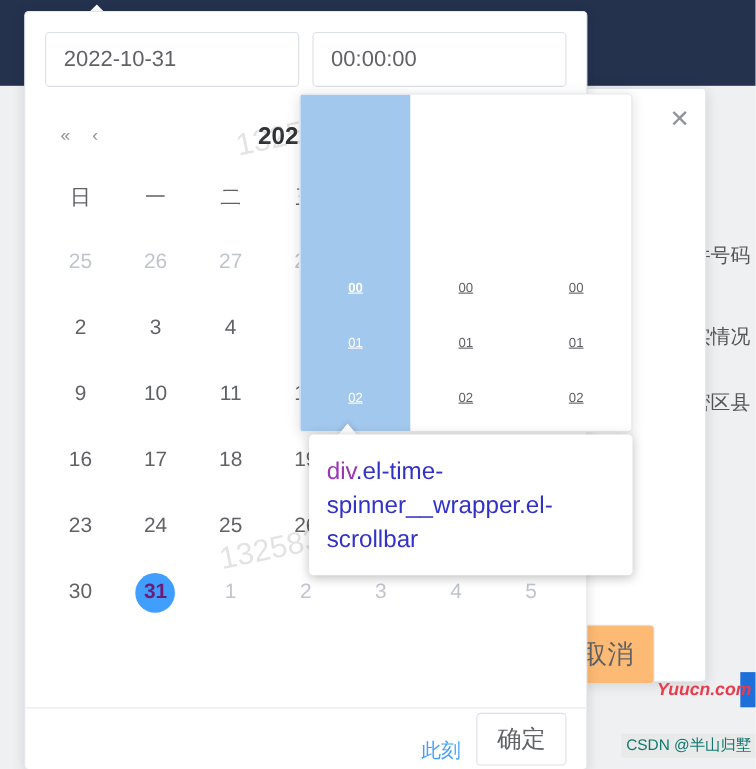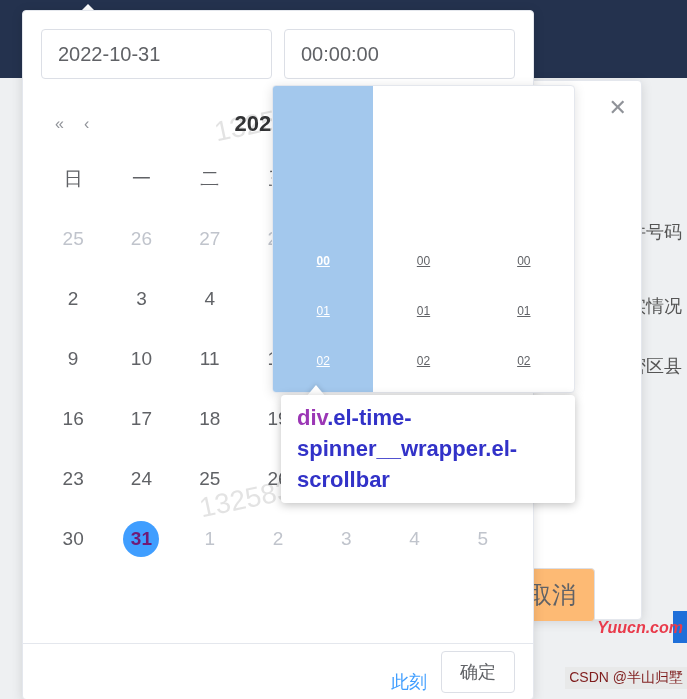--- a/index.html
+++ b/index.html
@@ -16,38 +16,38 @@
     .cal-title { font-size: 22px; color: #303133; font-weight: 600; }
     .cal-table { width: 100%; padding: 0 16px; }
     .cal-row { display: flex; }
     .cal-cell { flex: 1; height: 60px; display: flex; align-items: center; justify-content: center; font-size: 19px; color: #606266; cursor: pointer; }
     .cal-head .cal-cell { color: #606266; cursor: default; font-weight: 400; }
     .other-month { color: #c0c4cc; }
     .selected-day { width: 36px; height: 36px; border-radius: 50%; background: #409eff; color: #701a75; display: flex; align-items: center; justify-content: center; font-weight: 600; }
     .watermark { position: absolute; color: rgba(100,100,100,.18); font-size: 28px; transform: rotate(-12deg); pointer-events: none; font-weight: 500; }
     .bottom-bar { position: absolute; bottom: 0; left: 0; right: 0; height: 56px; border-top: 1px solid #e4e7ed; display: flex; align-items: center; justify-content: flex-end; padding: 0 18px; gap: 14px; }
     .link-btn { color: #409eff; font-size: 18px; cursor: pointer; margin-top: 21px; }
-    .btn { padding: 8px 18px; border: 1px solid #dcdfe6; border-radius: 4px; font-size: 18px; color: #606266; background: #fff; cursor: pointer; }
+    .btn { padding: 8px 18px; border: 1px solid #dcdfe6; border-radius: 4px; font-size: 22px; color: #606266; background: #fff; cursor: pointer; }
     .right-panel { position: absolute; left: 498px; top: 80px; width: 144px; height: 540px; background: #fff; border: 1px solid #e4e7ed; border-radius: 4px; box-shadow: 0 2px 12px rgba(0,0,0,.12); }
     .close-x { position: absolute; right: 14px; top: 14px; color: #909399; font-size: 22px; cursor: pointer; }
     .cancel-panel { position: absolute; left: 509px; top: 568px; padding: 10px 18px; background: #fdba74; border: 1px solid #dcdfe6; border-radius: 4px; font-size: 24px; color: #606266; cursor: pointer; }
     .time-popup { position: absolute; left: 272px; top: 85px; width: 303px; height: 308px; background: #fff; border: 1px solid #e4e7ed; border-radius: 4px; box-shadow: 0 2px 12px rgba(0,0,0,.12); overflow: hidden; }
     .time-cols { display: flex; height: 100%; position: relative; }
     .time-col { flex: 1; position: relative; }
     .time-col.hour { background: #a3c8ed; color: #fff; }
     .time-cell { height: 50px; display: flex; align-items: center; justify-content: center; font-size: 12px; color: #606266; cursor: pointer; text-decoration: underline; }
     .time-col.hour .time-cell { color: #fff; }
     .time-col.hour .time-cell.sel { color: #fff; font-weight: 600; }
     .time-spacer { height: 150px; }
-    .tooltip { position: absolute; left: 281px; top: 395px; width: 294px; background: #fff; border-radius: 4px; box-shadow: 0 2px 10px rgba(0,0,0,.25); padding: 8px 16px; font-size: 22px; font-weight: 700; line-height: 1.4; }
+    .tooltip { position: absolute; left: 281px; top: 395px; width: 294px; background: #fff; border-radius: 4px; box-shadow: 0 2px 10px rgba(0,0,0,.25); padding: 18px 16px; font-size: 22px; font-weight: 400; line-height: 1.4; }
     .tooltip .tag { color: #9b36b5; }
     .tooltip .cls { color: #3232c8; }
     .tt-arrow { position: absolute; left: 306px; top: 385px; width: 0; height: 0; border-left: 10px solid transparent; border-right: 10px solid transparent; border-bottom: 12px solid #fff; filter: drop-shadow(0 -2px 2px rgba(0,0,0,.1)); }
     .yuucn { position: absolute; right: 4px; bottom: 62px; color: #e93b4b; font-size: 16px; font-style: italic; font-weight: 600; }
-    .credit { position: absolute; right: 0; bottom: 10px; color: #7f1d1d; font-size: 14px; background: rgba(230,230,230,.7); padding: 2px 4px; }
+    .credit { position: absolute; right: 0; bottom: 10px; color: #0f766e; font-size: 14px; background: rgba(230,230,230,.7); padding: 2px 4px; }
     .blue-sq { position: absolute; right: 0; bottom: 56px; width: 14px; height: 32px; background: #1e6fd9; }
   </style>
 </head>
 <body>
 
 <div class="dark-header"></div>
 <div class="arrow-up"></div>
 
 <div class="bg-text" style="top:220px">件号码</div>
 <div class="bg-text" style="top:294px">实情况</div>

